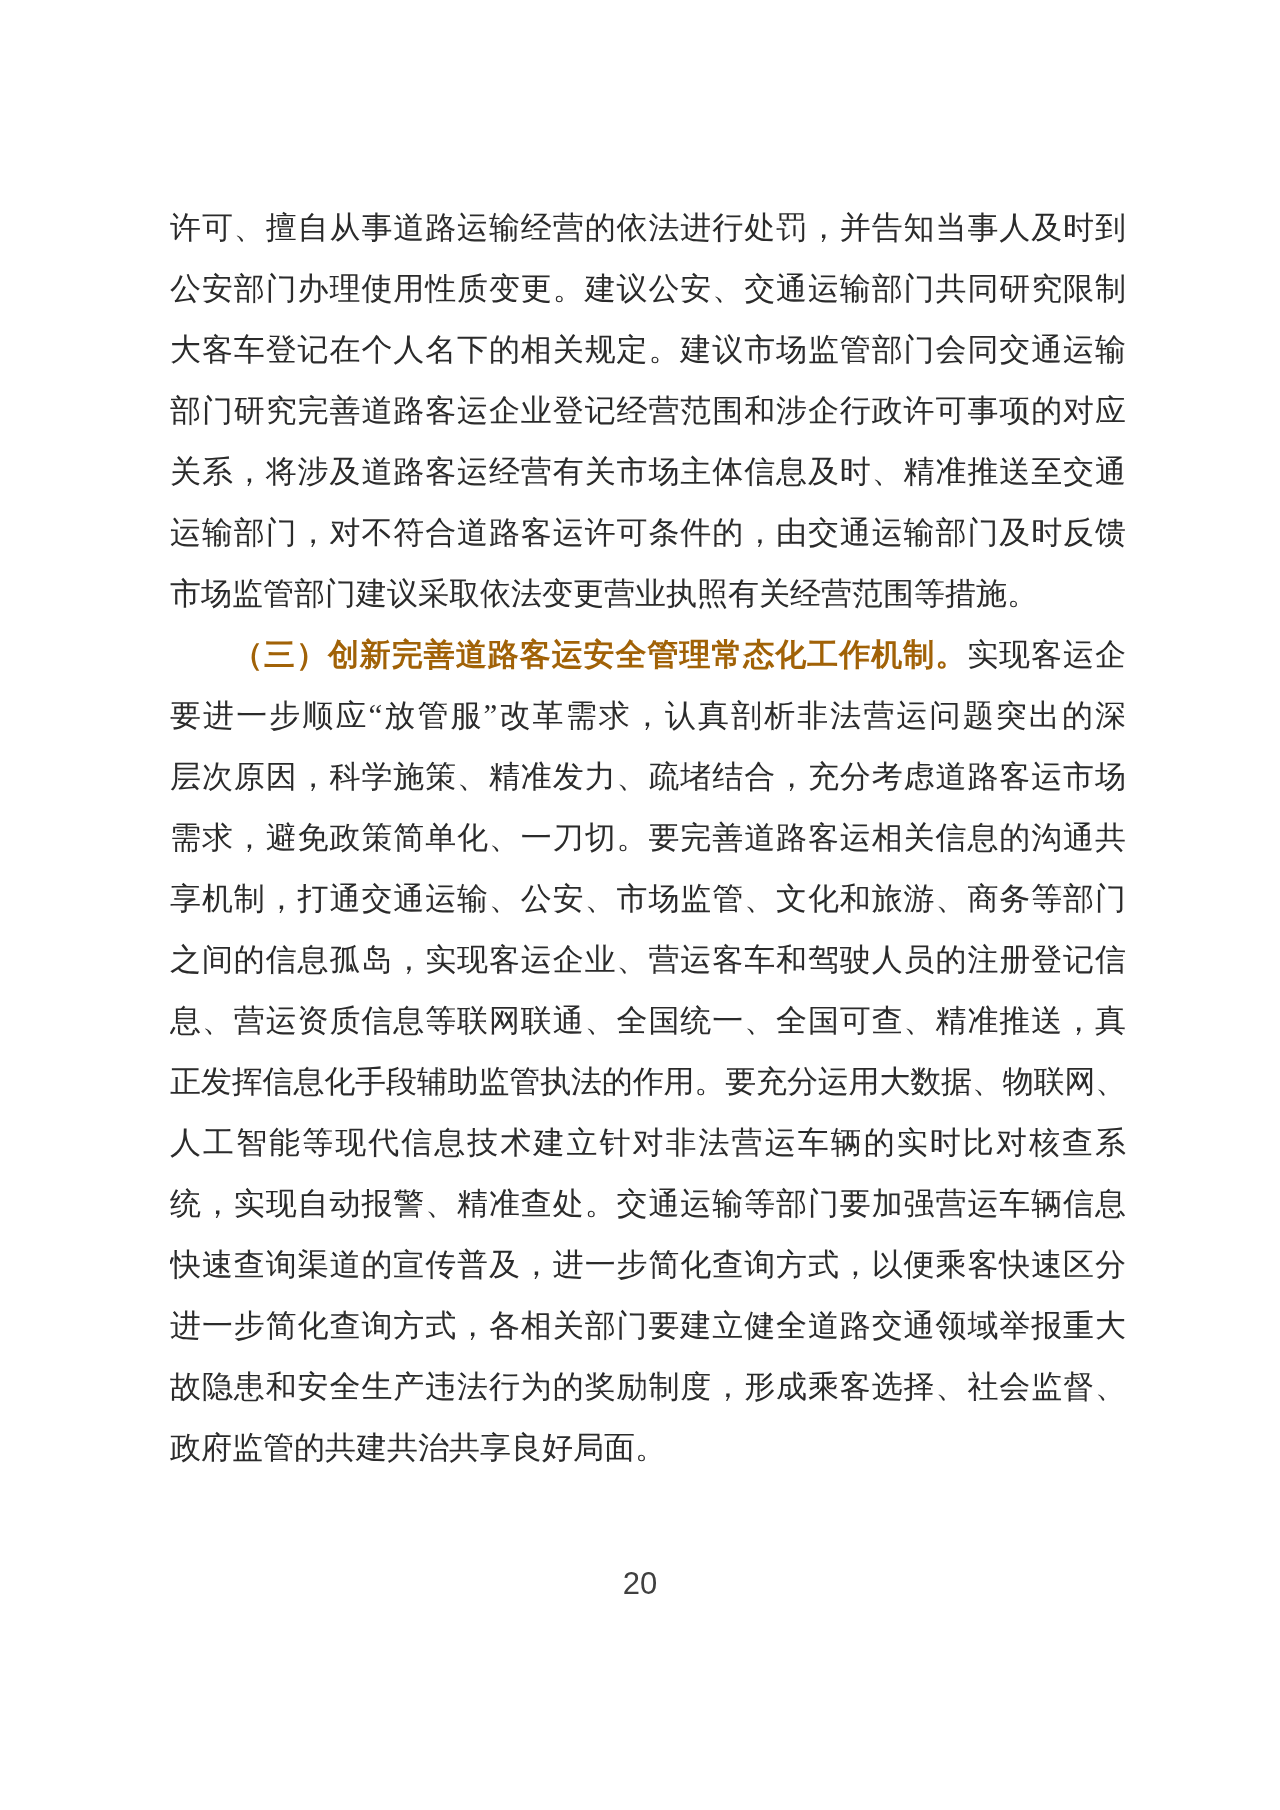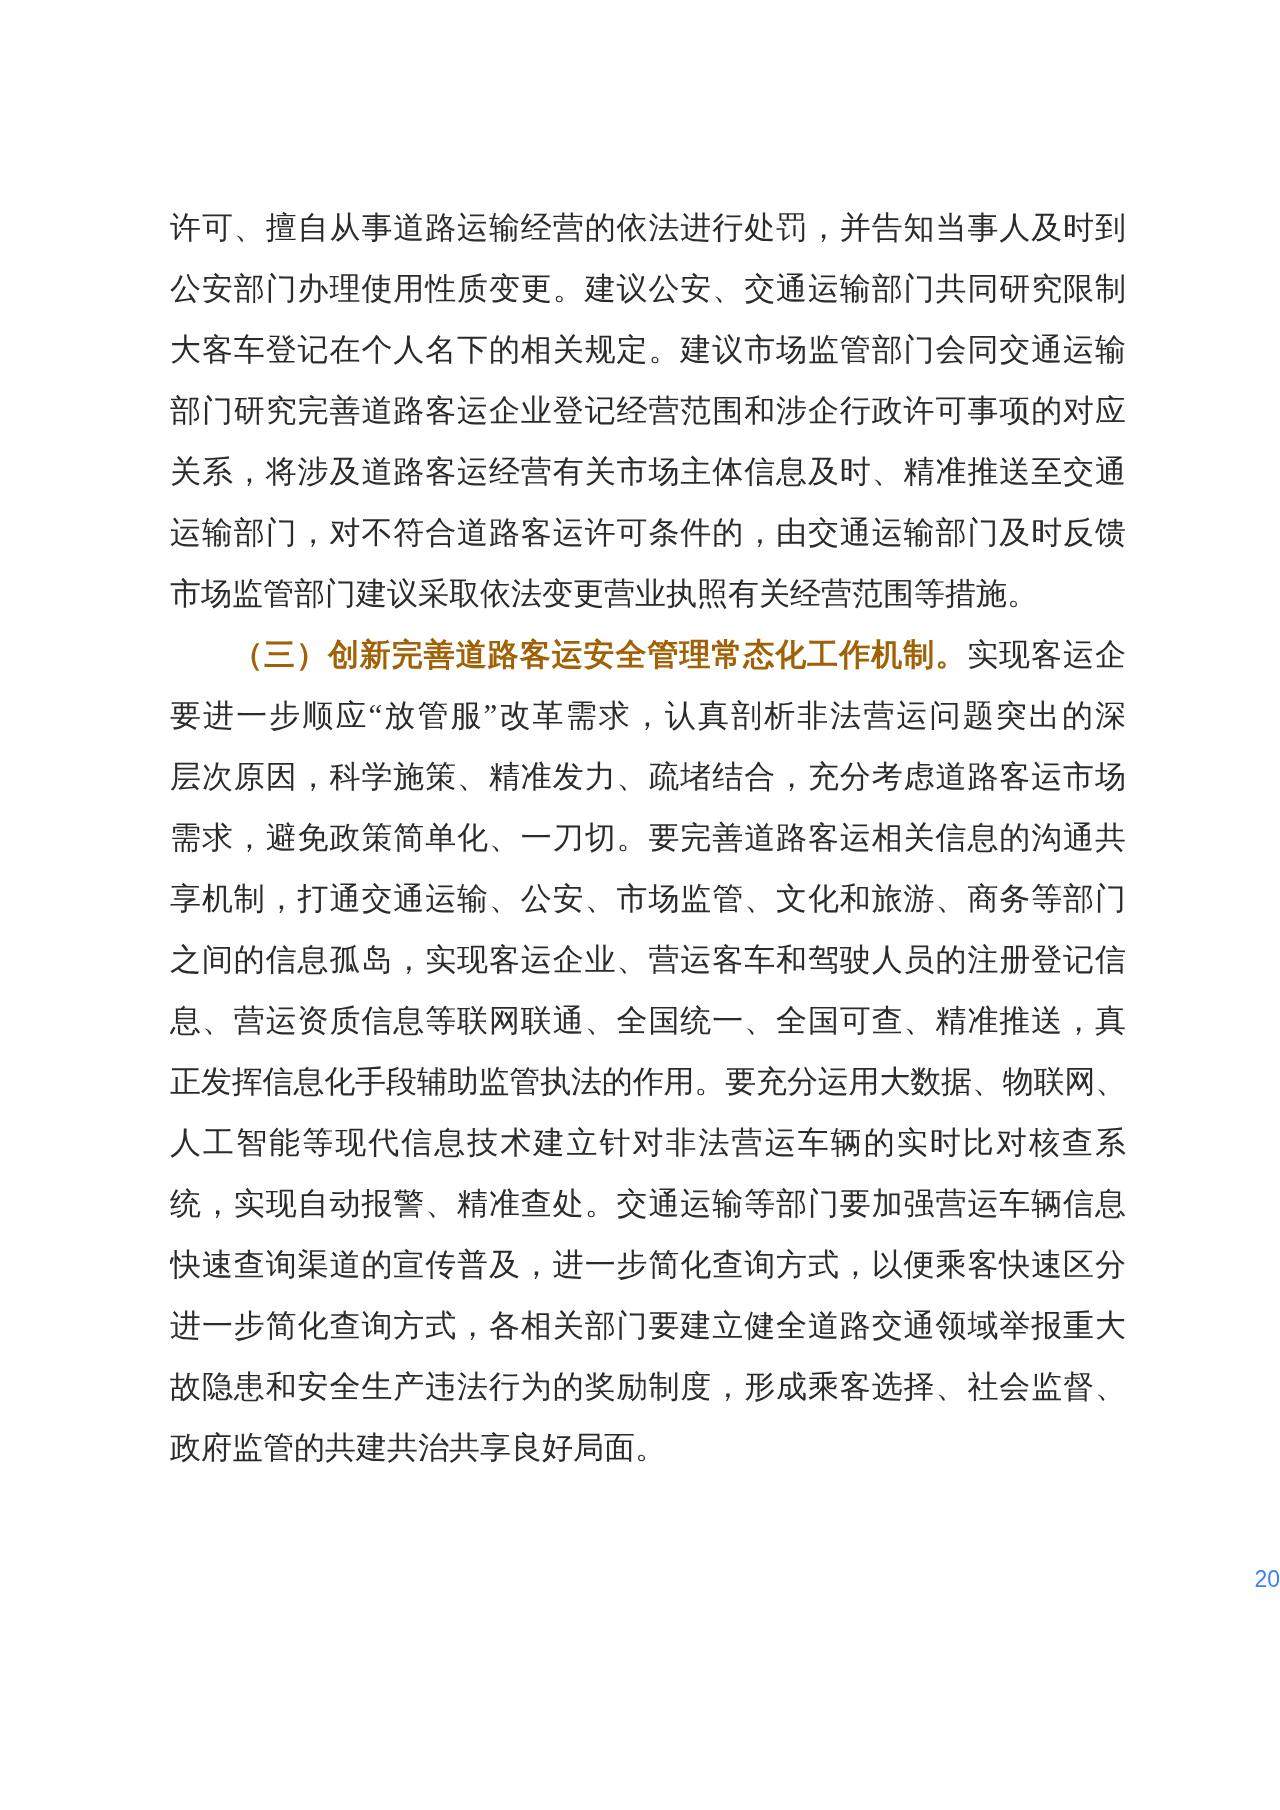--- a/index.html
+++ b/index.html
@@ -45,24 +45,24 @@
   }
   .bh {                  
     font-weight: bold;
     color: #a16207;
   }
   .page-num {
     position: absolute;
     top: 1566px;
     left: 0;
     width: 100%;
-    text-align: right;
+    text-align: center;
     font-family: "Liberation Sans", sans-serif;
-    font-size: 23px;
-    color: #3b82f6;
+    font-size: 31px;
+    color: #404040;
   }
 </style>
 </head>
 <body>
 
 <div class="page">
   <div class="text-block">
     <div class="line">许可、擅自从事道路运输经营的依法进行处罚，并告知当事人及时到</div>
     <div class="line">公安部门办理使用性质变更。建议公安、交通运输部门共同研究限制</div>
     <div class="line">大客车登记在个人名下的相关规定。建议市场监管部门会同交通运输</div>

